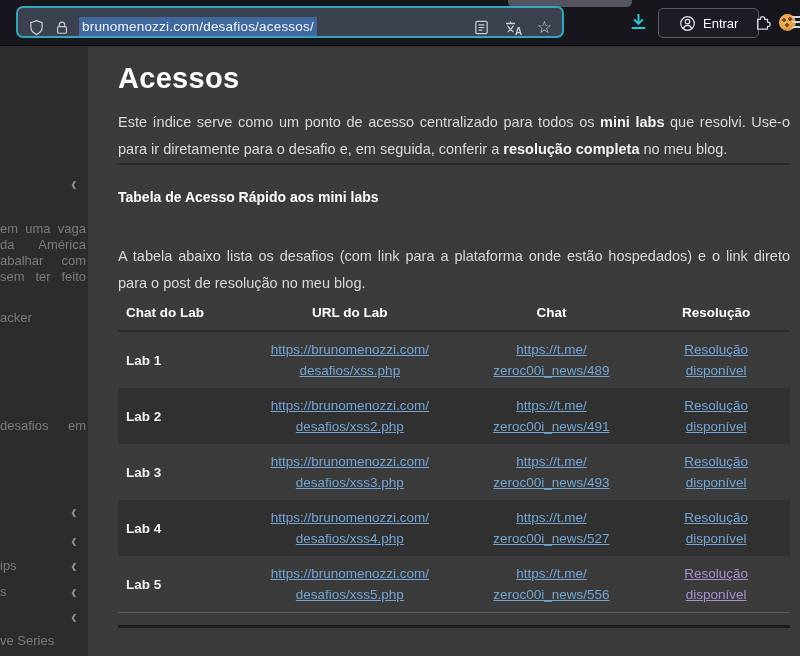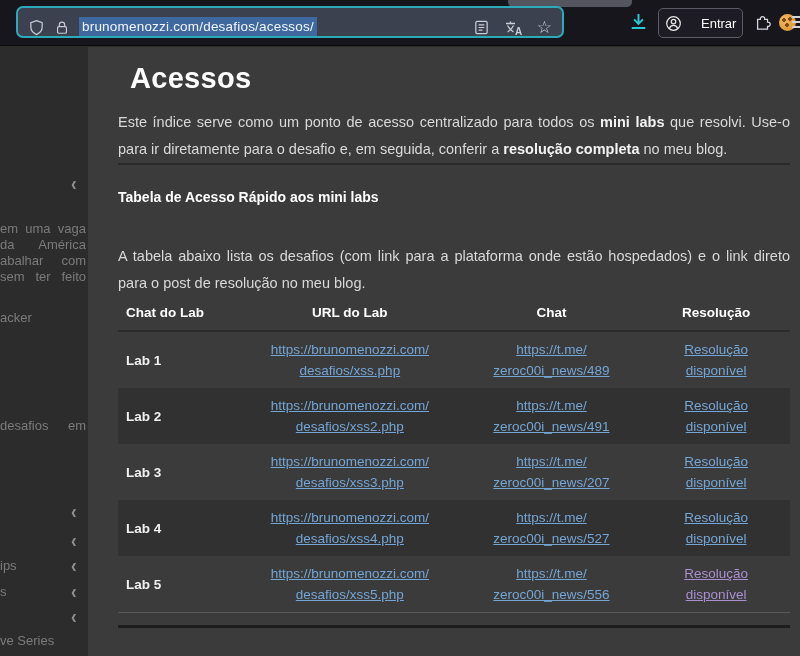--- a/index.html
+++ b/index.html
@@ -27,23 +27,23 @@
   .url-text {
     background:#3e689e; color:#f2f7ff; font-size:13.5px; padding:2px 3px;
     white-space:nowrap; letter-spacing:0.2px;
   }
   .bar-right { margin-left:auto; display:flex; align-items:center; gap:14px; }
   .glyph-star { color:#cfd2d8; font-size:17px; line-height:16px; }
 
   .toolbar-btn { position:absolute; cursor:pointer; }
   .btn-download { left:628px; top:11px; }
   .btn-entrar {
-    left:658px; top:8px; height:30px; padding:0 6px;
+    left:658px; top:8px; height:30px; padding:0 20px;
     border:1px solid #5b5b66; border-radius:5px; background:#1d1c24;
-    display:flex; align-items:center; gap:19px;
+    display:flex; align-items:center; gap:7px;
     color:#fbfbfe; font-size:13px;
   }
   .btn-puzzle { left:754px; top:13px; }
   .btn-cookie {
     left:779px; top:14px; width:17px; height:17px; border-radius:50%;
     background-image:
       radial-gradient(circle 2px at 5px 6px,  #7a4a12 97%, transparent),
       radial-gradient(circle 2px at 11px 5px, #7a4a12 97%, transparent),
       radial-gradient(circle 2px at 8px 11px, #7a4a12 97%, transparent),
       radial-gradient(circle at 32% 30%, #f2b65c, #d8902f);
@@ -65,21 +65,21 @@
     position:absolute; left:71px; color:#8f8f8f; font-size:17px; line-height:14px;
     font-weight:bold; transform:scaleY(1.15); cursor:pointer;
   }
 
   
   .panel {
     position:absolute; left:88px; top:0; width:712px; height:100%;
     background:#3b3b3b; padding:14px 10px 0 30px; color:#d9d9d9;
   }
   .panel h1 {
-    margin:0 12px 14px; font-size:29px; line-height:34px; color:#ffffff; letter-spacing:0.3px;
+    margin:0 0 14px; font-size:29px; line-height:34px; color:#ffffff; letter-spacing:0.3px;
   }
   .panel p { font-size:14.5px; line-height:27px; text-align:justify; margin:0; color:#d9d9d9; }
   .panel p b { color:#f2f2f2; }
   .p-intro { margin-bottom:12px; }
   hr.rule { border:none; border-top:2px solid #2a2a2a; margin:0; }
   .panel h2 { margin:20px 0 34px; font-size:14px; line-height:24px; color:#ffffff; }
   .p-desc { margin-bottom:0; }
 
   
   table.labs { width:100%; border-collapse:collapse; font-size:13.5px; margin-top:0; }
@@ -218,21 +218,21 @@
         </tr>
         <tr>
           <td class="c-name">Lab 2</td>
           <td><a class="tlink"><span class="l">https://brunomenozzi.com/</span><span class="l">desafios/xss2.php</span></a></td>
           <td><a class="tlink"><span class="l">https://t.me/</span><span class="l">zeroc00i_news/491</span></a></td>
           <td><a class="tlink"><span class="l">Resolução</span><span class="l">disponível</span></a></td>
         </tr>
         <tr>
           <td class="c-name">Lab 3</td>
           <td><a class="tlink"><span class="l">https://brunomenozzi.com/</span><span class="l">desafios/xss3.php</span></a></td>
-          <td><a class="tlink"><span class="l">https://t.me/</span><span class="l">zeroc00i_news/207</span></a></td>
+          <td><a class="tlink"><span class="l">https://t.me/</span><span class="l">zeroc00i_news/493</span></a></td>
           <td><a class="tlink"><span class="l">Resolução</span><span class="l">disponível</span></a></td>
         </tr>
         <tr>
           <td class="c-name">Lab 4</td>
           <td><a class="tlink"><span class="l">https://brunomenozzi.com/</span><span class="l">desafios/xss4.php</span></a></td>
           <td><a class="tlink"><span class="l">https://t.me/</span><span class="l">zeroc00i_news/527</span></a></td>
           <td><a class="tlink"><span class="l">Resolução</span><span class="l">disponível</span></a></td>
         </tr>
         <tr>
           <td class="c-name">Lab 5</td>

